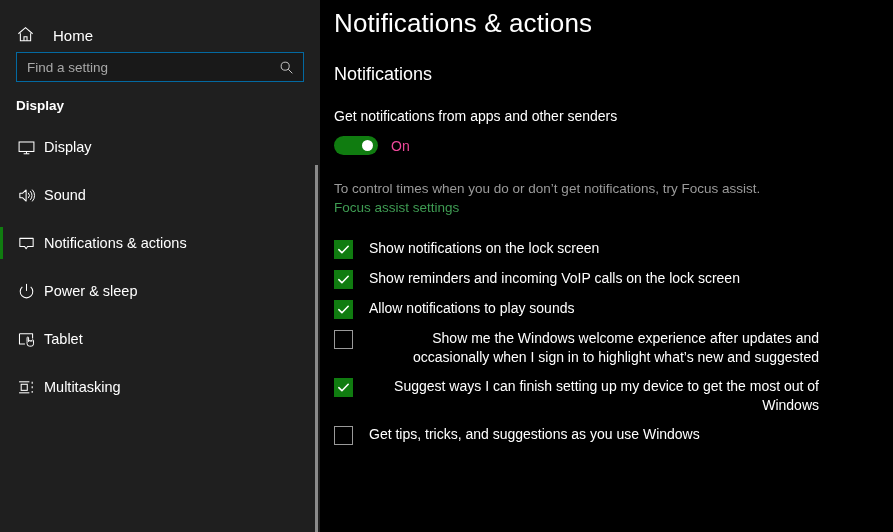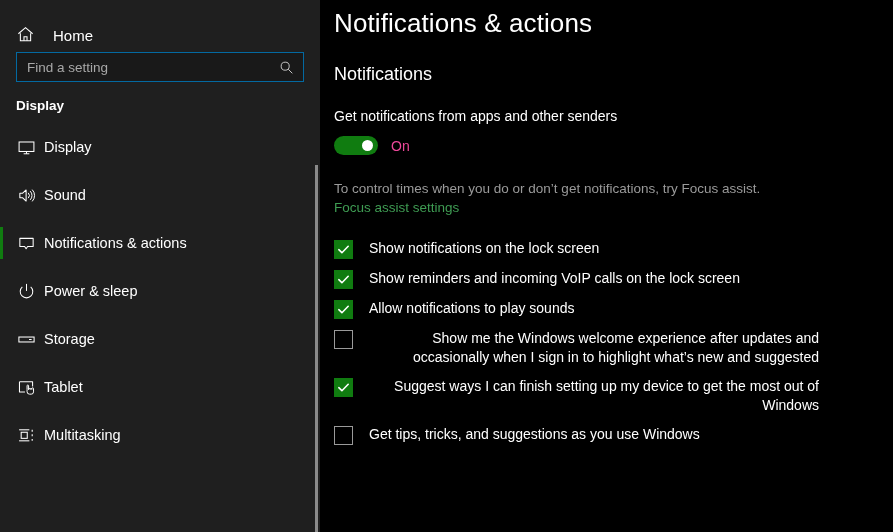--- a/index.html
+++ b/index.html
@@ -244,29 +244,20 @@
       <div class="nav-item">
         <span class="icon nav-ico">
           <svg width="19" height="19" viewBox="0 0 20 20">
             <path d="M14.4 5.2 A6.6 6.6 0 1 1 5.6 5.2" fill="none" stroke="#fff" stroke-width="1.1"></path>
             <line x1="10" y1="2" x2="10" y2="9.4" stroke="#fff" stroke-width="1.1"></line>
           </svg>
         </span>
         <span class="lbl">Power &amp; sleep</span>
       </div>
 
-      <div class="nav-item">
-        <span class="icon nav-ico">
-          <svg width="19" height="19" viewBox="0 0 20 20">
-            <rect x="2" y="7.4" width="16" height="5.2" fill="none" stroke="#fff" stroke-width="1.1"></rect>
-            <line x1="12.6" y1="10" x2="15.4" y2="10" stroke="#fff" stroke-width="1.1"></line>
-          </svg>
-        </span>
-        <span class="lbl">Storage</span>
-      </div>
 
       <div class="nav-item">
         <span class="icon nav-ico">
           <svg width="19" height="19" viewBox="0 0 20 20">
             <path d="M2.6 4 H16.4 V9 M2.6 4 V14.8 H8.4" fill="none" stroke="#fff" stroke-width="1.1" stroke-linejoin="round"></path>
             <path d="M10.6 8.2 V12 M10.6 12 V14.4 A2.6 2.6 0 0 0 13.2 17 H15 A2.4 2.4 0 0 0 17.4 14.6 V11.2 A0.9 0.9 0 0 0 15.6 11.2 V12.4 M15.6 11.6 A0.9 0.9 0 0 0 13.9 11.6 V12.4 M13.9 11.6 A0.9 0.9 0 0 0 12.2 11.6 V12.6 M12.2 11.6 V8.2 A0.8 0.8 0 0 0 10.6 8.2" fill="none" stroke="#fff" stroke-width="1.05" stroke-linejoin="round"></path>
           </svg>
         </span>
         <span class="lbl">Tablet</span>
       </div>

